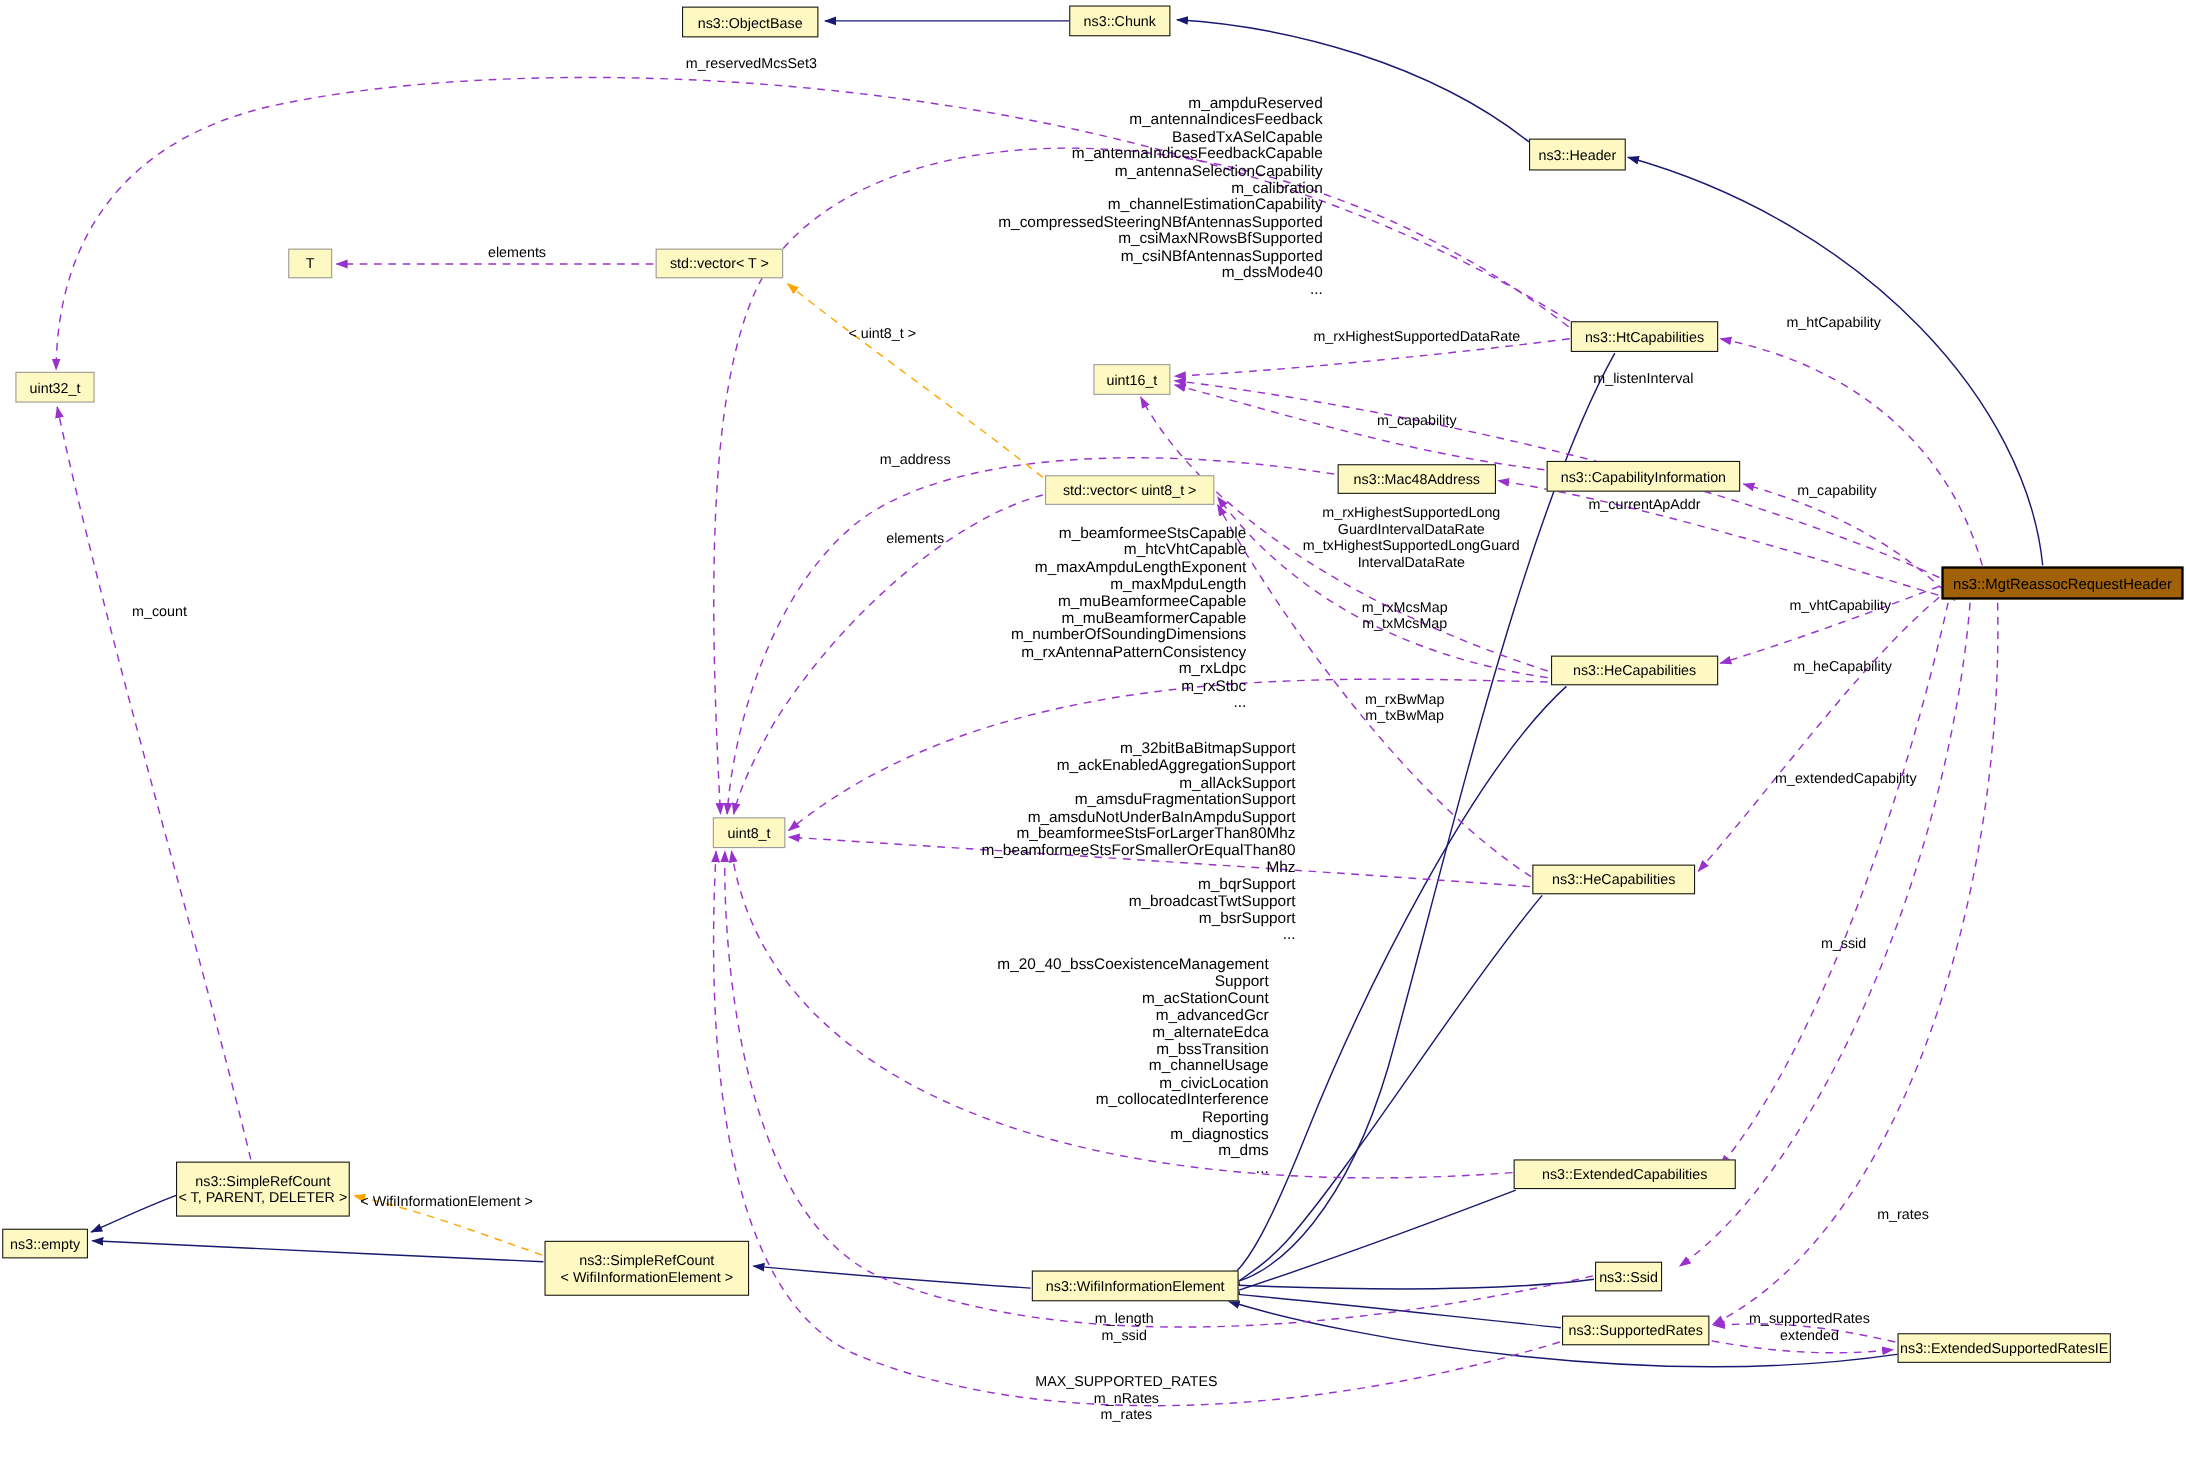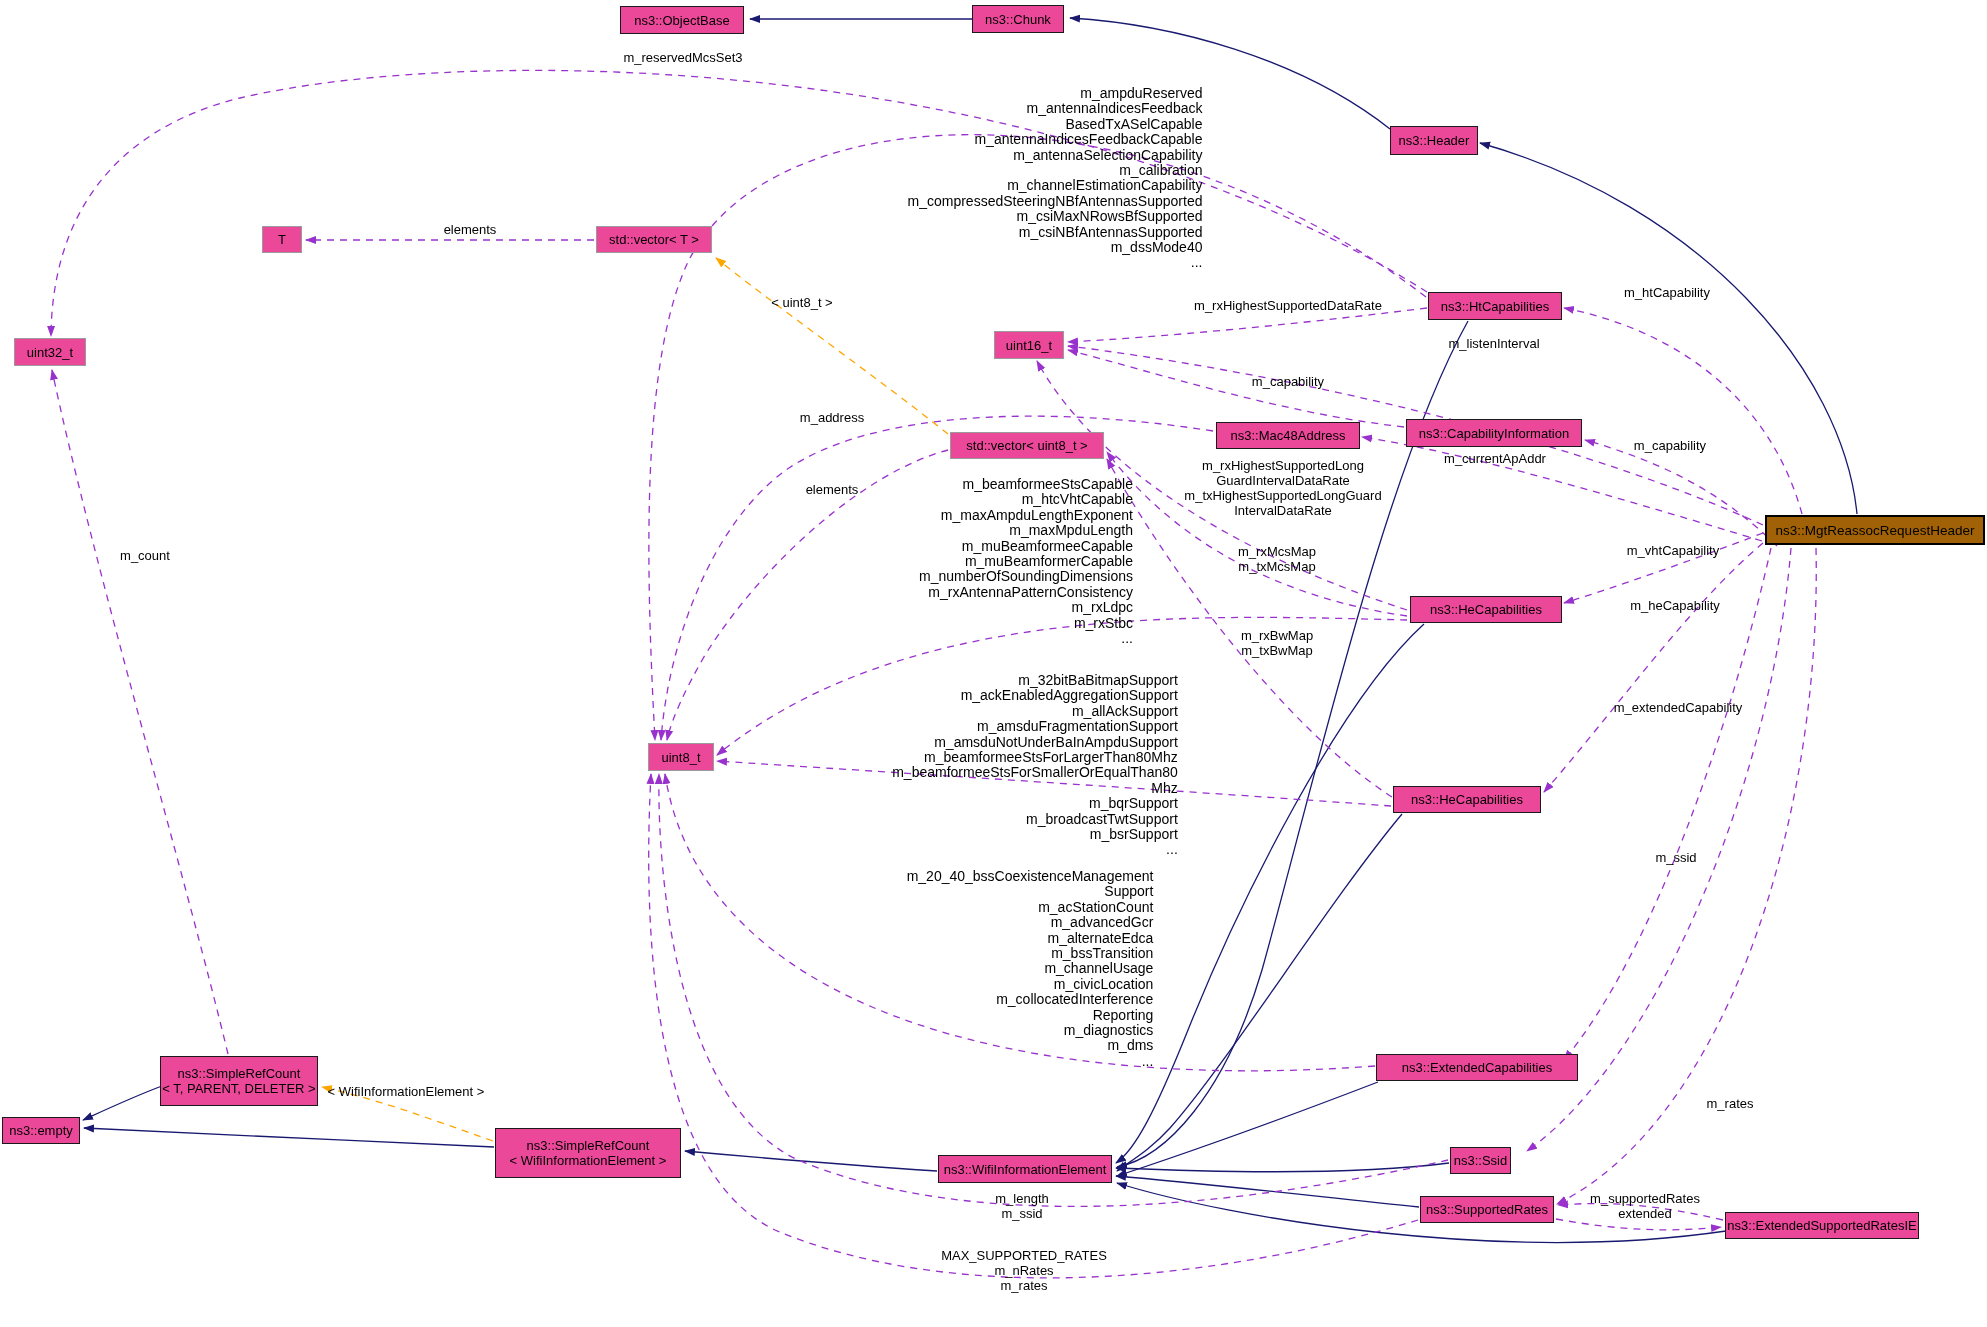--- a/index.html
+++ b/index.html
@@ -1,20 +1,20 @@
 <!DOCTYPE html>
 <html><head>
 <meta charset="utf-8">
 <style>
   html,body{margin:0;padding:0;background:#ffffff;}
   #diagram{position:relative;width:1987px;height:1327px;background:#ffffff;
     font-family:"Liberation Sans","DejaVu Sans",sans-serif;color:#000;}
   #edges{position:absolute;left:0;top:0;}
   .node{position:absolute;display:flex;align-items:center;justify-content:center;
-    background:#ec4899;border:1px solid #1a1a1a;font-size:13px;text-align:center;
+    background:#fef9c3;border:1px solid #1a1a1a;font-size:13px;text-align:center;
     white-space:pre-line;line-height:15px;box-sizing:border-box;z-index:2;}
   .node.prim{border-color:#9b9b9b;}
   .node.hl{background:#a16207;border:2px solid #000;font-size:13.5px;}
   .elabel{position:absolute;transform:translateX(-50%);font-size:13px;line-height:15px;
     text-align:center;white-space:pre-line;z-index:3;}
   .mblock{position:absolute;transform:translateX(-50%);font-size:14px;line-height:15.4px;
     text-align:right;white-space:pre-line;z-index:1;}
 </style>
 </head>
 <body>
@@ -180,18 +180,18 @@
 <div class="node hl" style="left:1765px;top:515px;width:220px;height:30px"><span>ns3::MgtReassocRequestHeader</span></div>
 <div class="node" style="left:1410px;top:596px;width:152px;height:27px"><span>ns3::HeCapabilities</span></div>
 <div class="node prim" style="left:648px;top:743px;width:66px;height:28px"><span>uint8_t</span></div>
 <div class="node" style="left:1393px;top:786px;width:148px;height:27px"><span>ns3::HeCapabilities</span></div>
 <div class="node" style="left:1376px;top:1054px;width:202px;height:27px"><span>ns3::ExtendedCapabilities</span></div>
 <div class="node" style="left:160px;top:1056px;width:158px;height:50px"><span>ns3::SimpleRefCount
 &lt; T, PARENT, DELETER &gt;</span></div>
 <div class="node" style="left:2px;top:1117px;width:78px;height:27px"><span>ns3::empty</span></div>
 <div class="node" style="left:495px;top:1128px;width:186px;height:50px"><span>ns3::SimpleRefCount
 &lt; WifiInformationElement &gt;</span></div>
-<div class="node" style="left:938px;top:1155px;width:174px;height:28px"><span>ns3::WifiInformationElement</span></div>
+<div class="node" style="left:938px;top:1155px;width:188px;height:28px"><span>ns3::WifiInformationElement</span></div>
 <div class="node" style="left:1450px;top:1147px;width:61px;height:27px"><span>ns3::Ssid</span></div>
 <div class="node" style="left:1420px;top:1196px;width:134px;height:27px"><span>ns3::SupportedRates</span></div>
 <div class="node" style="left:1725px;top:1212px;width:194px;height:27px"><span>ns3::ExtendedSupportedRatesIE</span></div>
 
 </div>
 
 </body></html>

